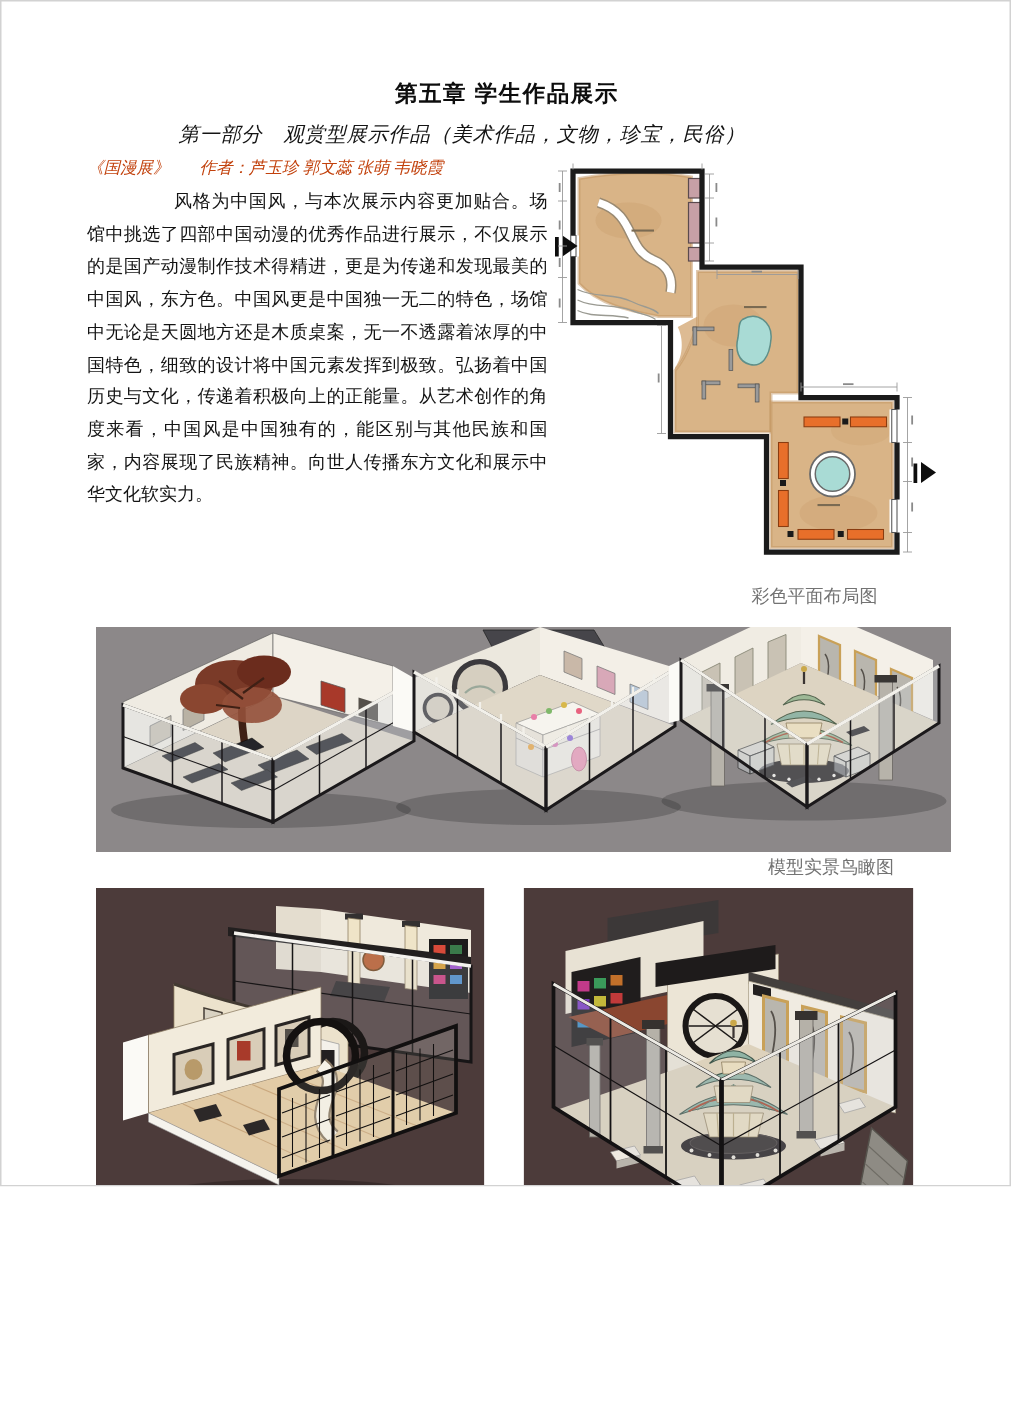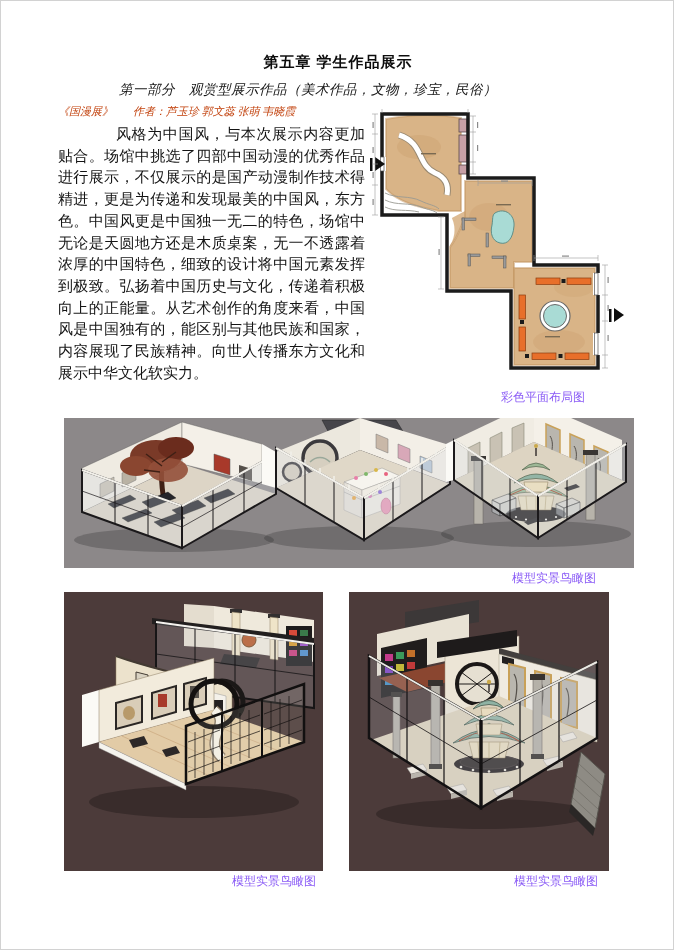--- a/index.html
+++ b/index.html
@@ -1,44 +1,44 @@
 <!DOCTYPE html>
 <html style="--model_wide_bg: #8c8889; --model_bottom_bg: #4c3b3a; --plan_floor: #d9b487; --plan_floor_edge: #c2935f; --plan_pond: #a9dbd5; --plan_bench: #e86f2a; --plan_case: #c7a0a6; --wall_black: #1b1b1b;"><head>
 <meta charset="utf-8">
 <style>
   html,body{margin:0;padding:0;background:#ffffff;}
   .page{
-    position:relative;width:674px;height:950px;background:#fff;
+    position:relative;width:674px;height:791px;background:#fff;
     border:1px solid #d2d2d2;box-sizing:border-box;overflow:hidden;
     font-family:"Liberation Serif","DejaVu Serif",serif;color:#111;
   }
   .doc-title{
     position:absolute;top:52px;left:0;width:674px;text-align:center;
     font-family:"Liberation Sans","DejaVu Sans",sans-serif;
     font-weight:bold;font-size:15px;letter-spacing:1px;color:#0d0d0d;
   }
   .doc-subtitle{
     position:absolute;top:80px;left:118px;font-size:13.5px;letter-spacing:.5px;color:#141414;font-style:italic;
   }
   .work-line{position:absolute;top:103px;left:57px;font-size:11px;color:#c2410c;font-style:italic;}
   .work-line .authors{margin-left:20px;}
   .body-col{
-    position:absolute;top:123px;left:57px;width:307px;font-size:15px;
+    position:absolute;top:123px;left:57px;width:307px;font-size:12px;
     line-height:21.7px;text-align:justify;color:#141414;
   }
   .body-col p{margin:0;}
   .body-col p.p1{text-indent:58px;}
   .body-col p.p2{text-indent:47px;}
   .fig{position:absolute;overflow:hidden;}
   .fig svg{display:block;}
   .fig-plan{left:368px;top:106px;width:272px;height:280px;background:#fff;}
   .fig-wide{left:63px;top:417px;width:570px;height:150px;}
   .fig-bl{left:63px;top:591px;width:259px;height:279px;}
   .fig-br{left:348px;top:591px;width:260px;height:279px;}
-  .caption{position:absolute;font-size:12px;color:#8b5cf6;text-align:center;}
+  .caption{position:absolute;font-size:12px;color:#737373;text-align:center;}
   .cap-plan{left:480px;top:388px;width:124px;}
   .cap-wide{left:498px;top:569px;width:110px;}
   .cap-bl{left:218px;top:872px;width:110px;}
   .cap-br{left:500px;top:872px;width:110px;}
 </style>
 </head>
 <body>
 
 <div class="page">
 

